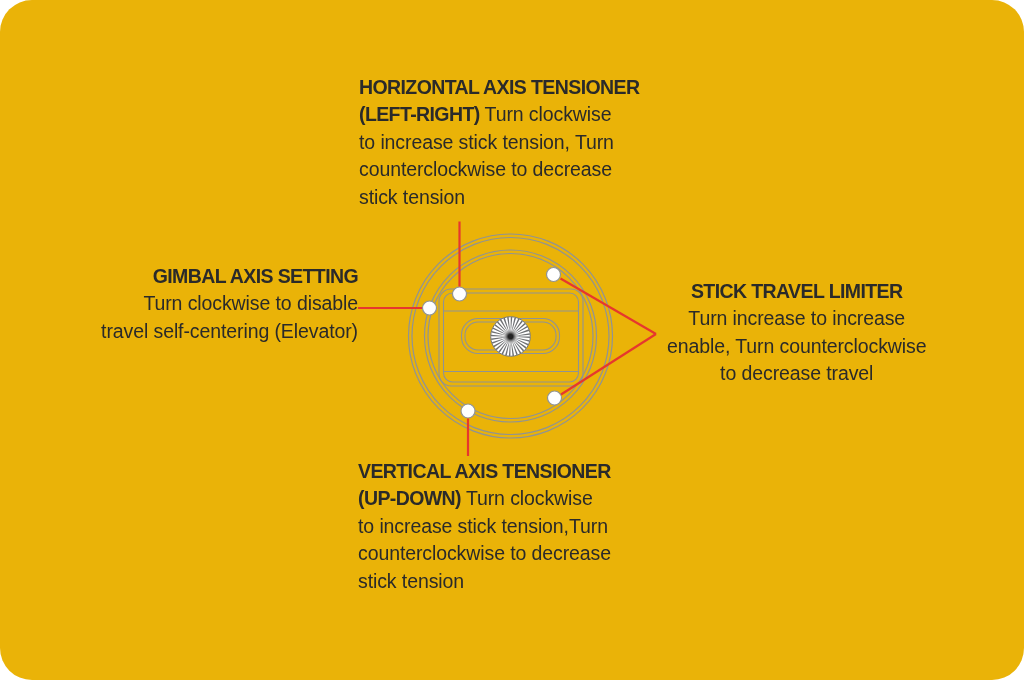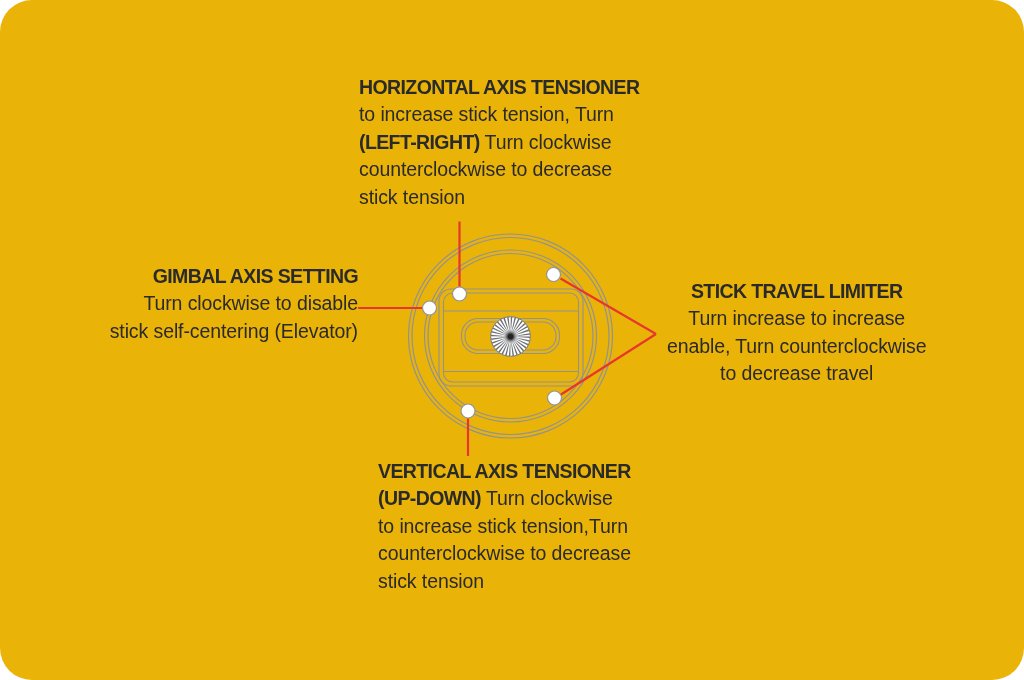--- a/index.html
+++ b/index.html
@@ -5,21 +5,21 @@
   html,body{margin:0;padding:0;background:#ffffff;}
   .canvas{
     position:relative;width:1024px;height:680px;background:#eab308;overflow:hidden;
     font-family:"Liberation Sans",sans-serif;color:#2a2a2a;border-radius:32px;
   }
   .ann{position:absolute;font-size:19.5px;line-height:27.4px;letter-spacing:-0.1px;white-space:nowrap;}
   .ann .b{font-weight:700;letter-spacing:-0.6px;}
   .ann-top{left:359px;top:74px;text-align:left;}
   .ann-left{left:30px;top:263px;width:328px;text-align:right;}
   .ann-right{left:667px;top:278px;text-align:center;}
-  .ann-bottom{left:358px;top:458px;text-align:left;margin-left:20px;}
+  .ann-bottom{left:358px;top:458px;text-align:left;}
   svg.diagram{position:absolute;left:0;top:0;}
 </style>
 </head>
 <body>
 
 <div class="canvas">
 
   <svg class="diagram" width="1024" height="680" viewBox="0 0 1024 680">
     <defs>
       <radialGradient id="knurlCore" cx="50%" cy="50%" r="50%">
@@ -66,30 +66,30 @@
       <line x1="459.5" y1="221.5" x2="459.5" y2="286.5"></line>
       <line x1="358" y1="308" x2="422" y2="308"></line>
       <line x1="560.5" y1="278.5" x2="656" y2="334"></line>
       <line x1="561" y1="394.5" x2="656" y2="334"></line>
       <line x1="468" y1="418.5" x2="468" y2="456"></line>
     </g>
   </svg>
 
   <div class="ann ann-top">
     <div><span class="b">HORIZONTAL AXIS TENSIONER</span><span></span></div>
+    <div><span class="b">(LEFT-RIGHT)</span><span> Turn clockwise</span></div>
     <div><span class="b"></span><span>to increase stick tension, Turn</span></div>
-    <div><span class="b">(LEFT-RIGHT)</span><span> Turn clockwise</span></div>
     <div><span class="b"></span><span>counterclockwise to decrease</span></div>
     <div><span class="b"></span><span>stick tension</span></div>
   </div>
 
   <div class="ann ann-left">
     <div><span class="b">GIMBAL AXIS SETTING</span><span></span></div>
     <div><span class="b"></span><span>Turn clockwise to disable</span></div>
-    <div><span class="b"></span><span>stick self-centering (Elevator)</span></div>
+    <div><span class="b"></span><span>travel self-centering (Elevator)</span></div>
   </div>
 
   <div class="ann ann-right">
     <div><span class="b">STICK TRAVEL LIMITER</span><span></span></div>
     <div><span class="b"></span><span>Turn increase to increase</span></div>
     <div><span class="b"></span><span>enable, Turn counterclockwise</span></div>
     <div><span class="b"></span><span>to decrease travel</span></div>
   </div>
 
   <div class="ann ann-bottom">

